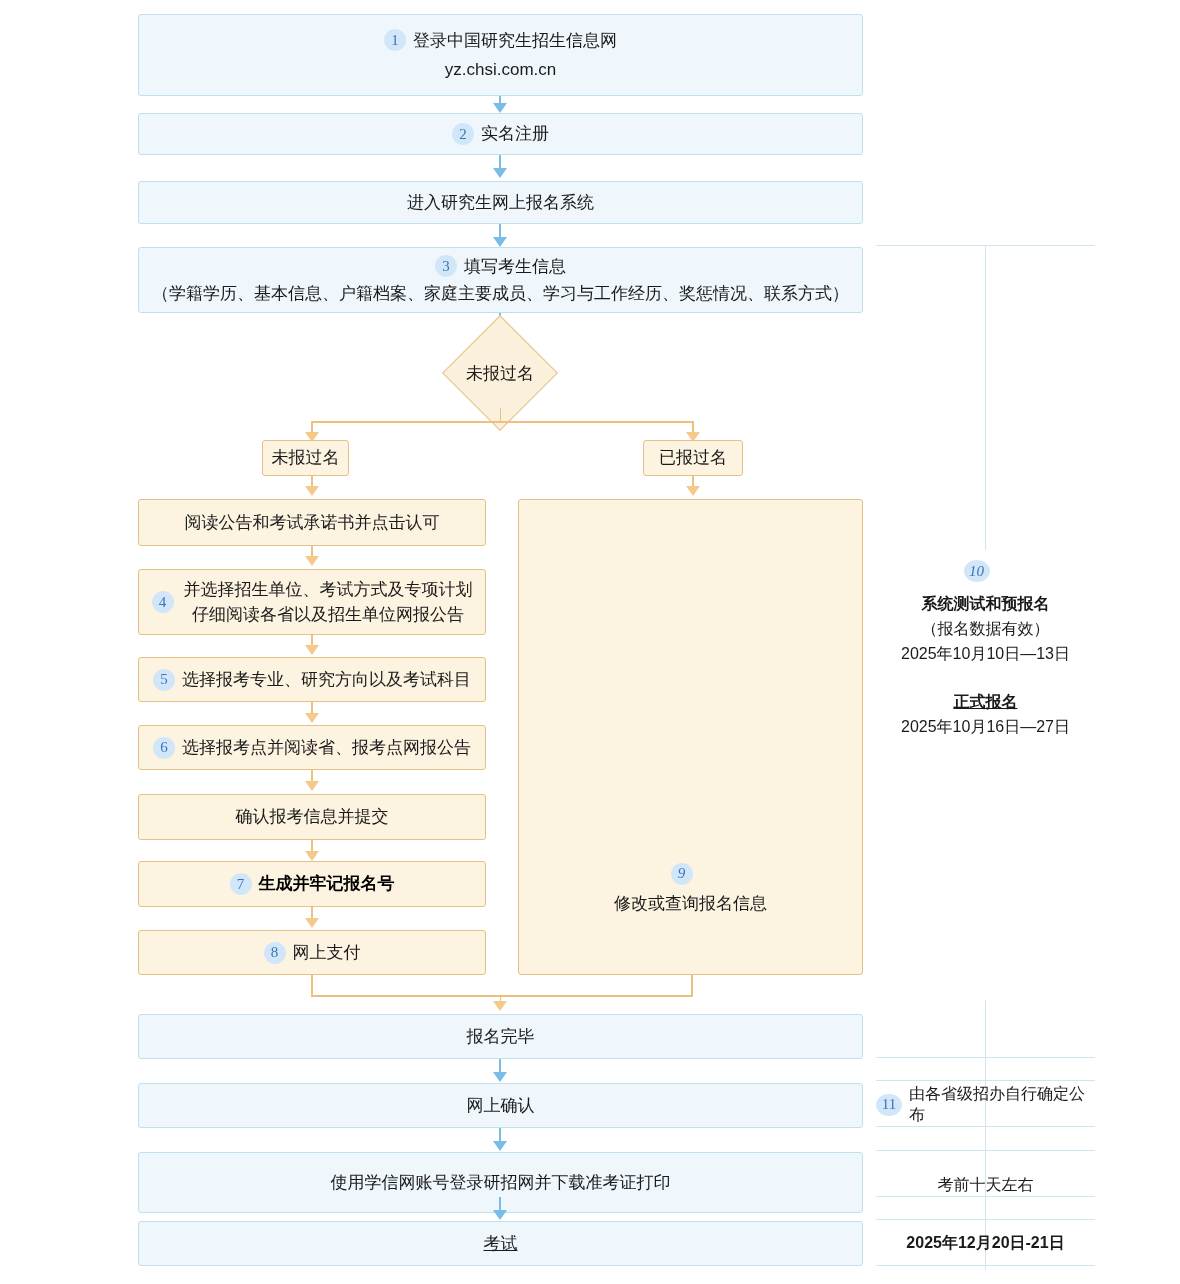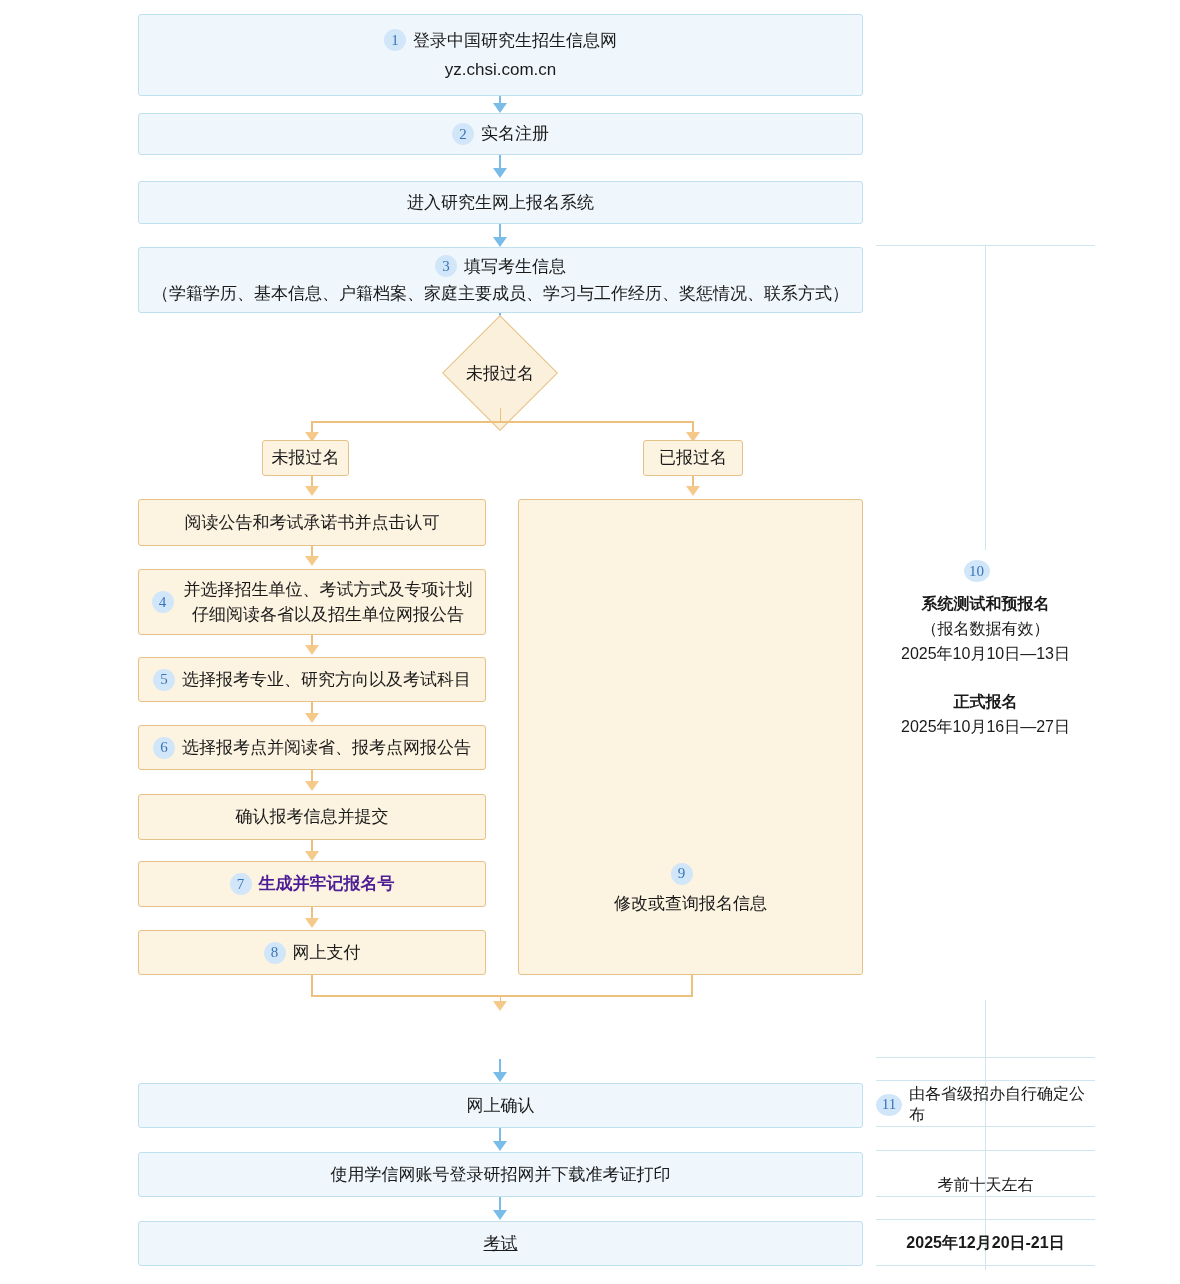--- a/index.html
+++ b/index.html
@@ -44,27 +44,27 @@
     border-radius: 50%;
     background: #d2e6f9;
     color: #3a74b8;
     font-size: 15px;
     line-height: 1;
     margin-right: 7px;
     vertical-align: middle;
     font-family: "Liberation Serif", "DejaVu Serif", serif;
   }
   .badge.wide { width: 26px; min-width: 26px; }
-  .badge.standalone { margin-right: 18px; }
+  .badge.standalone { margin-right: 18px; font-style: italic; }
 
   .inner { display: flex; align-items: center; justify-content: center; }
   .twoline { display: block; }
   .twoline .l1 { display: flex; align-items: center; justify-content: center; }
 
-  .redtext { color: #4c1d95; font-weight: bold; }
+  .redtext { color: #000000; font-weight: bold; }
 
   
   .vline  { position: absolute; width: 2px; }
   .vline.blue-c, .hline.blue-c { background: #79bce8; }
 
   .arrow { position: absolute; width: 0; height: 0; border-left: 7px solid transparent; border-right: 7px solid transparent; }
   .arrow.blue-c { border-top: 10px solid #79bce8; }
   .arrow.or-c   { border-top: 10px solid #f5c98a; }
 
   .thin-line { position: absolute; background: #edc07e; }
@@ -240,48 +240,51 @@
       <span>修改或查询报名信息</span>
     </div>
   </div>
 
   <div class="thin-line v" style="left:311px; top:975px; height:20px;"></div>
   <div class="thin-line v" style="left:691px; top:975px; height:20px;"></div>
   <div class="thin-line h" style="left:311px; top:995px; width:382px;"></div>
   <div class="thin-line v" style="left:499.5px; top:995px; height:7px;"></div>
   <div class="arrow or-c" style="left:493px; top:1001px;"></div>
 
+  <div class="node blue" style="left:138px; top:1014px; width:725px; height:45px;">
+    <span>报名完毕</span>
+  </div>
   <div class="vline blue-c" style="left:499px; top:1059px; height:14px;"></div>
   <div class="arrow blue-c" style="left:493px; top:1072px;"></div>
 
   <div class="node blue" style="left:138px; top:1083px; width:725px; height:45px;text-align:right;">
     <span>网上确认</span>
   </div>
   <div class="vline blue-c" style="left:499px; top:1128px; height:14px;"></div>
   <div class="arrow blue-c" style="left:493px; top:1141px;"></div>
 
-  <div class="node blue" style="left:138px; top:1152px; width:725px; height:45px;">
+  <div class="node blue" style="left:138px; top:1152px; width:725px; height:61px;">
     <span>使用学信网账号登录研招网并下载准考证打印</span>
   </div>
   <div class="vline blue-c" style="left:499px; top:1197px; height:14px;"></div>
   <div class="arrow blue-c" style="left:493px; top:1210px;"></div>
 
   <div class="node blue" style="left:138px; top:1221px; width:725px; height:45px;text-decoration:underline;">
     <span>考试</span>
   </div>
 
   <div class="tline h" style="left:876px; top:245px; width:219px;"></div>
   <div class="tline v" style="left:985px; top:245px; height:305px;"></div>
 
   <div class="side-cell" style="left:876px; top:560px; width:219px; height:180px;">
     <span class="badge standalone wide" style="margin-bottom:10px;">10</span>
     <span class="bold">系统测试和预报名</span>
     <span>（报名数据有效）</span>
     <span>2025年10月10日—13日</span>
-    <span class="bold" style="margin-top:24px;">正式报名</span>
+    <span class="bold" style="margin-top:24px;text-decoration:underline;">正式报名</span>
     <span>2025年10月16日—27日</span>
   </div>
 
   <div class="tline h" style="left:876px; top:1057px; width:219px;"></div>
   <div class="tline h" style="left:876px; top:1080px; width:219px;"></div>
   <div class="tline h" style="left:876px; top:1126px; width:219px;"></div>
   <div class="tline h" style="left:876px; top:1150px; width:219px;"></div>
   <div class="tline h" style="left:876px; top:1196px; width:219px;"></div>
   <div class="tline h" style="left:876px; top:1219px; width:219px;"></div>
   <div class="tline h" style="left:876px; top:1265px; width:219px;"></div>

